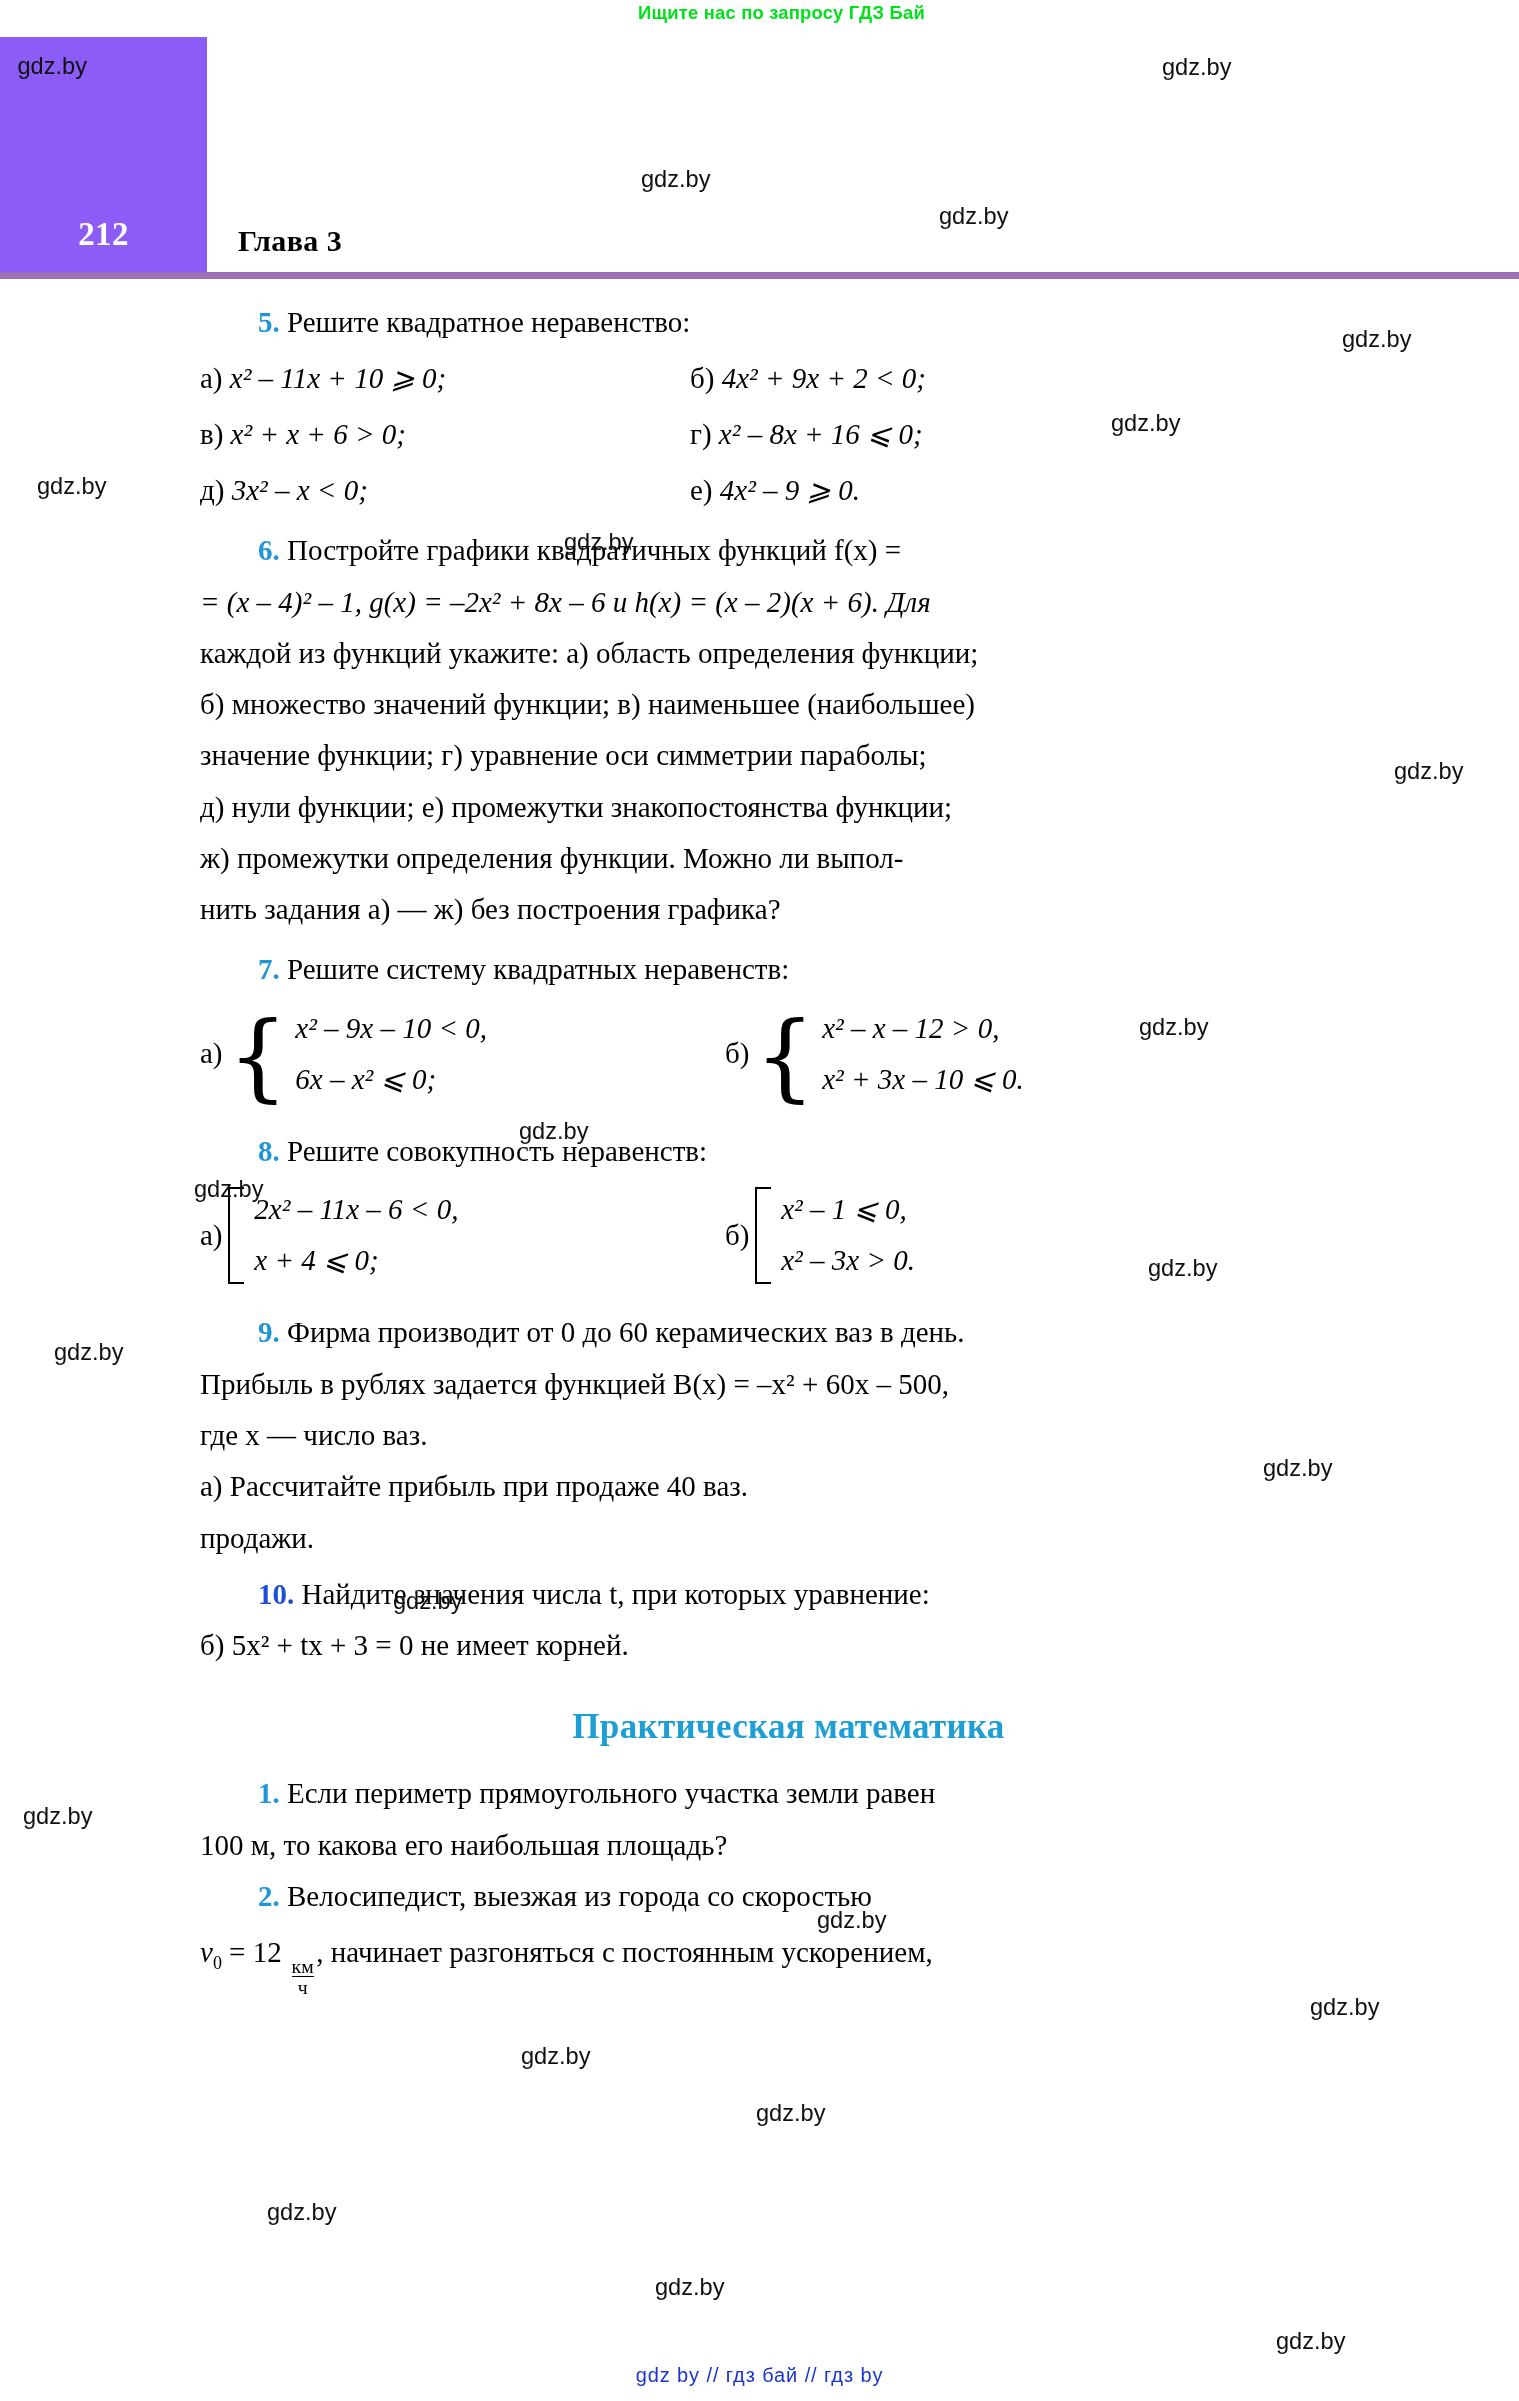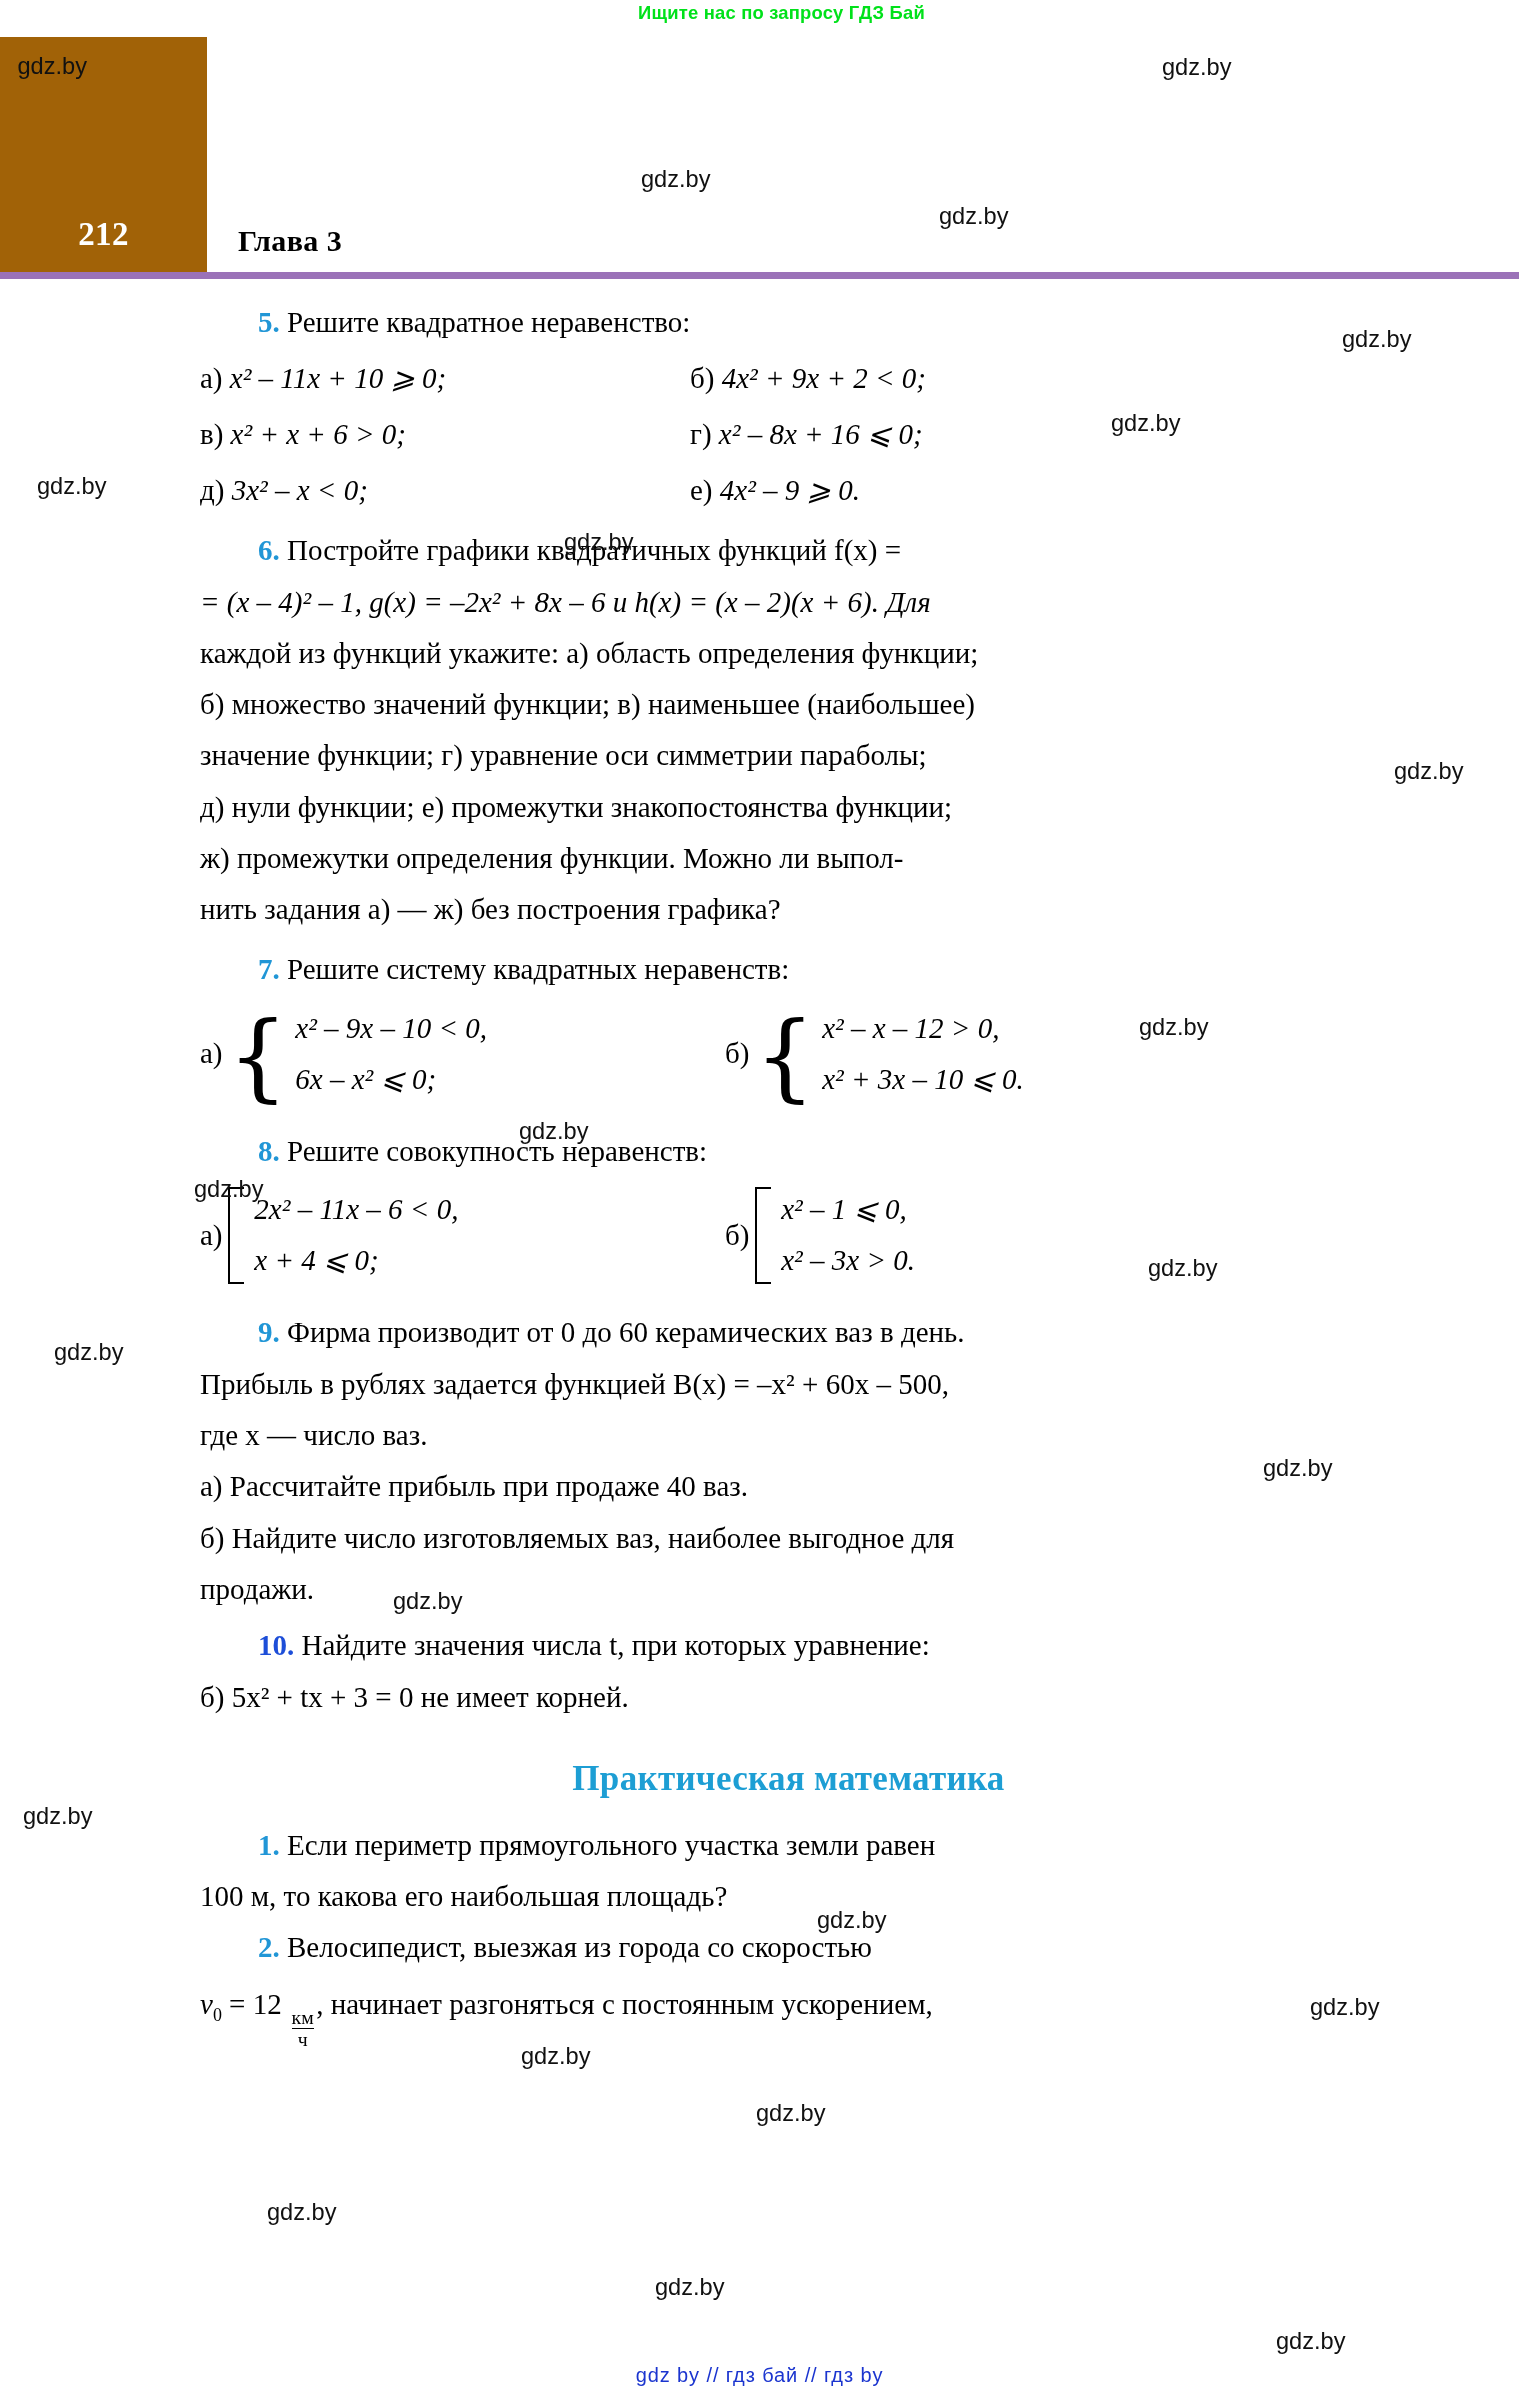--- a/index.html
+++ b/index.html
@@ -186,21 +186,21 @@
   }
 </style>
 </head>
 <body>
 
 <div class="promo" style="color: rgb(0, 225, 26);">
   <span class="promo-inner">Ищите нас по запросу ГДЗ Бай</span>
 </div>
 
 <div class="header">
-  <div class="pagebox" style="background: #a16207;">
+  <div class="pagebox" style="background: #8b5cf6;">
     <div class="pagenum">212</div>
   </div>
   <div class="chapter">Глава 3</div>
   <div class="headrule" style="background: rgb(155, 114, 184);"></div>
 </div>
 
 <div class="content">
 
   <p class="par first">
     <span class="num" style="color: rgb(33, 150, 214);">5.</span>
@@ -315,23 +315,20 @@
     <span>Фирма производит от 0 до 60 керамических ваз в день.</span>
   </p>
   <p class="par nojust">
     <span>Прибыль в рублях задается функцией B(x) = –x² + 60x – 500,</span>
   </p>
   <p class="par nojust">
     <span>где x — число ваз.</span>
   </p>
   <p class="par nojust">
     <span>а) Рассчитайте прибыль при продаже 40 ваз.</span>
-  </p>
-  <p class="par">
-    <span>б) Найдите число изготовляемых ваз, наиболее выгодное для</span>
   </p>
   <p class="par nojust">
     <span>продажи.</span>
   </p>
 
   <p class="par first" style="margin-top:10.5px;">
     <span class="num" style="color: #1d4ed8;">10.</span>
     <span>Найдите значения числа t, при которых уравнение:</span>
   </p>
   <p class="par nojust">

